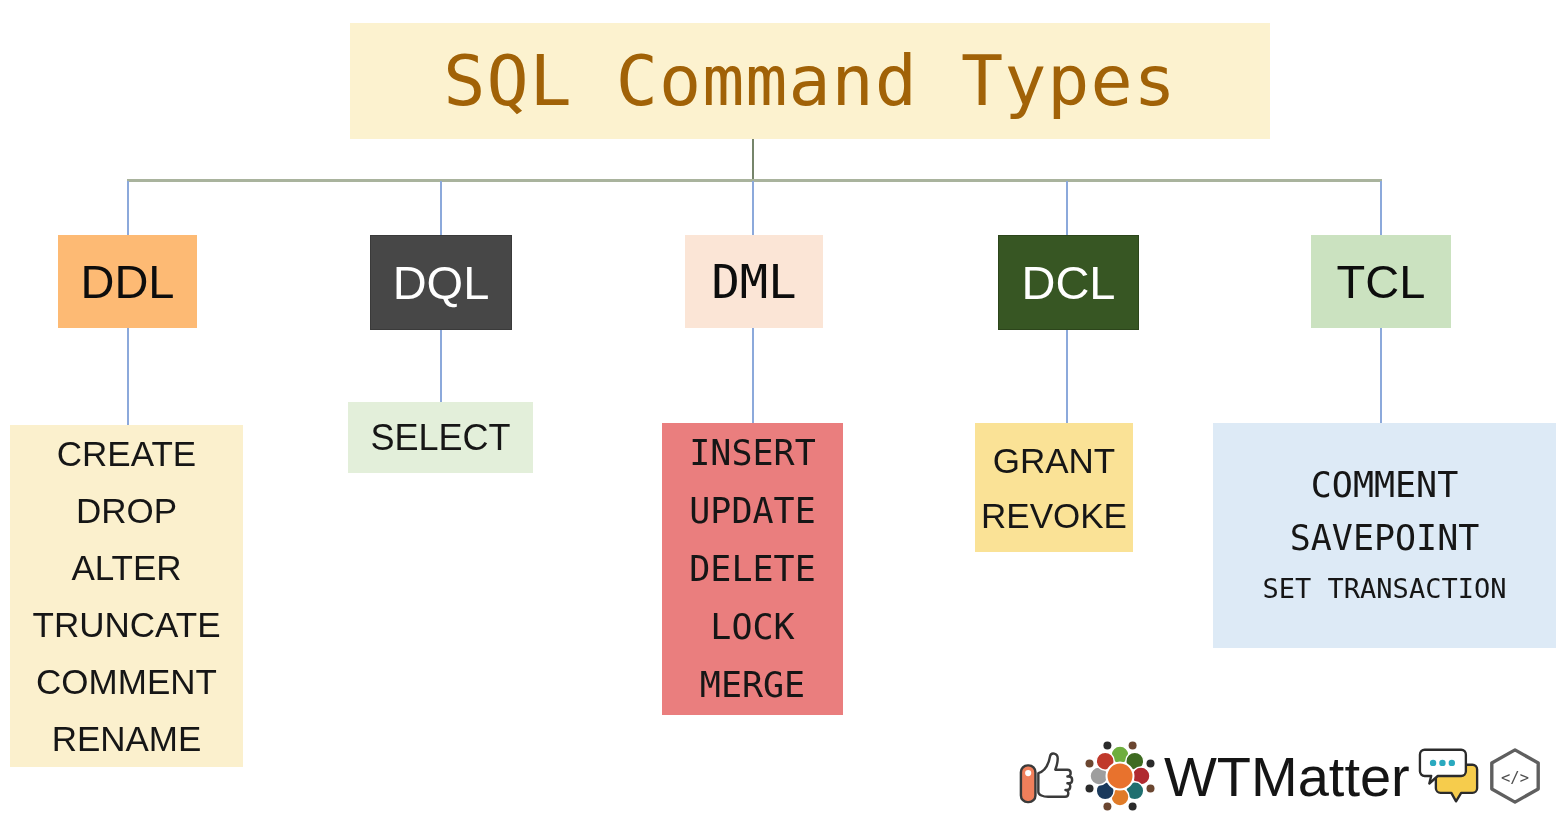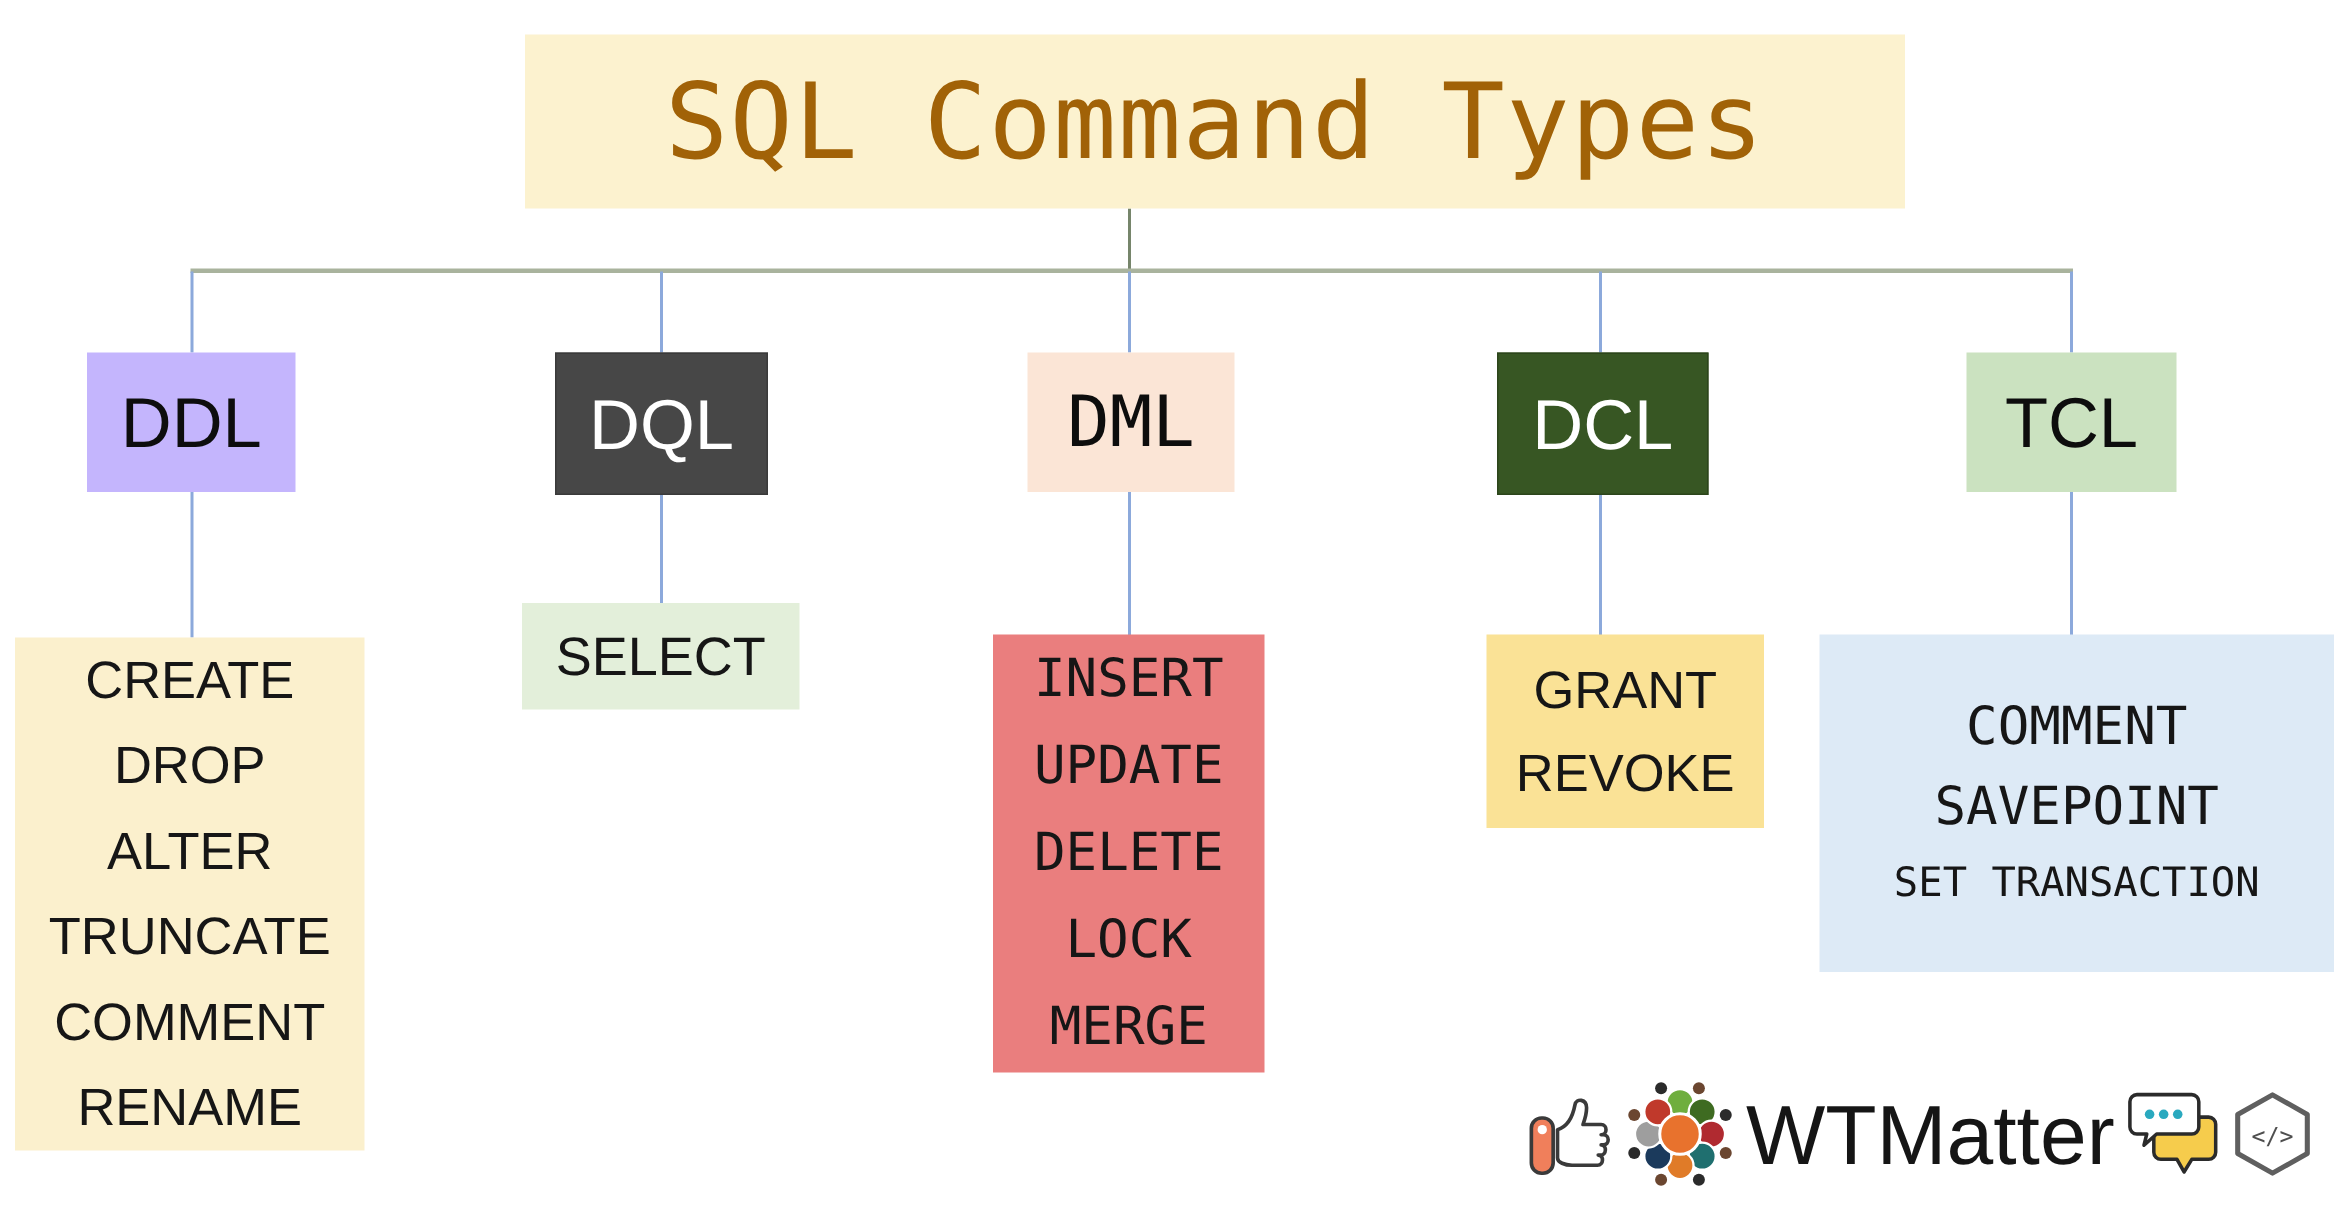--- a/index.html
+++ b/index.html
@@ -44,21 +44,21 @@
     color: #a16207;
   }
 
   
   .cat {
     position: absolute;
     top: 235px; height: 93px;
     display: flex; align-items: center; justify-content: center;
     font-size: 47px;
   }
-  .cat-ddl { left: 58px;  width: 139px; background: #c4b5fd; color: #0d0d0d; text-align: right; }
+  .cat-ddl { left: 58px;  width: 139px; background: #fdba74; color: #0d0d0d; text-align: right; }
   .cat-dql { left: 370px; width: 140px; background: #474747; color: #ffffff; border: 1px solid #3a3a3a; }
   .cat-dml { left: 685px; width: 138px; background: #FBE5D6; color: #0d0d0d;
              font-family: "DejaVu Sans Mono", monospace; }
   .cat-dcl { left: 998px; width: 139px; background: #375623; color: #ffffff; border: 1px solid #2c451b; }
   .cat-tcl { left: 1311px; width: 140px; background: #CBE2C0; color: #0d0d0d; }
 
   
   .cmds {
     position: absolute;
     display: flex; flex-direction: column;
@@ -77,36 +77,36 @@
     background: #E3EFDA;
     font-size: 36px;
   }
   .cmds-dml {
     left: 662px; top: 423px; width: 181px; height: 292px;
     background: #EA7E7E;
     font-family: "DejaVu Sans Mono", monospace;
     font-size: 35px; line-height: 58px;
   }
   .cmds-dcl {
-    left: 975px; top: 423px; width: 185px; height: 129px;
+    left: 975px; top: 423px; width: 158px; height: 129px;
     background: #FAE296;
-    font-size: 35px; line-height: 55px; margin-left: 16px;
+    font-size: 35px; line-height: 55px;
   }
   .cmds-tcl {
     left: 1213px; top: 423px; width: 343px; height: 225px;
     background: #DDEAF6;
     font-family: "DejaVu Sans Mono", monospace;
     font-size: 35px; line-height: 53px;
   }
   .cmds-tcl .small { font-size: 27px; line-height: 48px; }
 
   
   .logo {
     position: absolute;
-    left: 1018px; top: 718px;
+    left: 1018px; top: 738px;
     height: 76px;
     display: flex; align-items: center;
     gap: 4px;
   }
   .logo svg { display: block; }
   .brand-text {
     font-size: 56px;
     font-weight: 500;
     color: #151515;
     letter-spacing: 0px;

